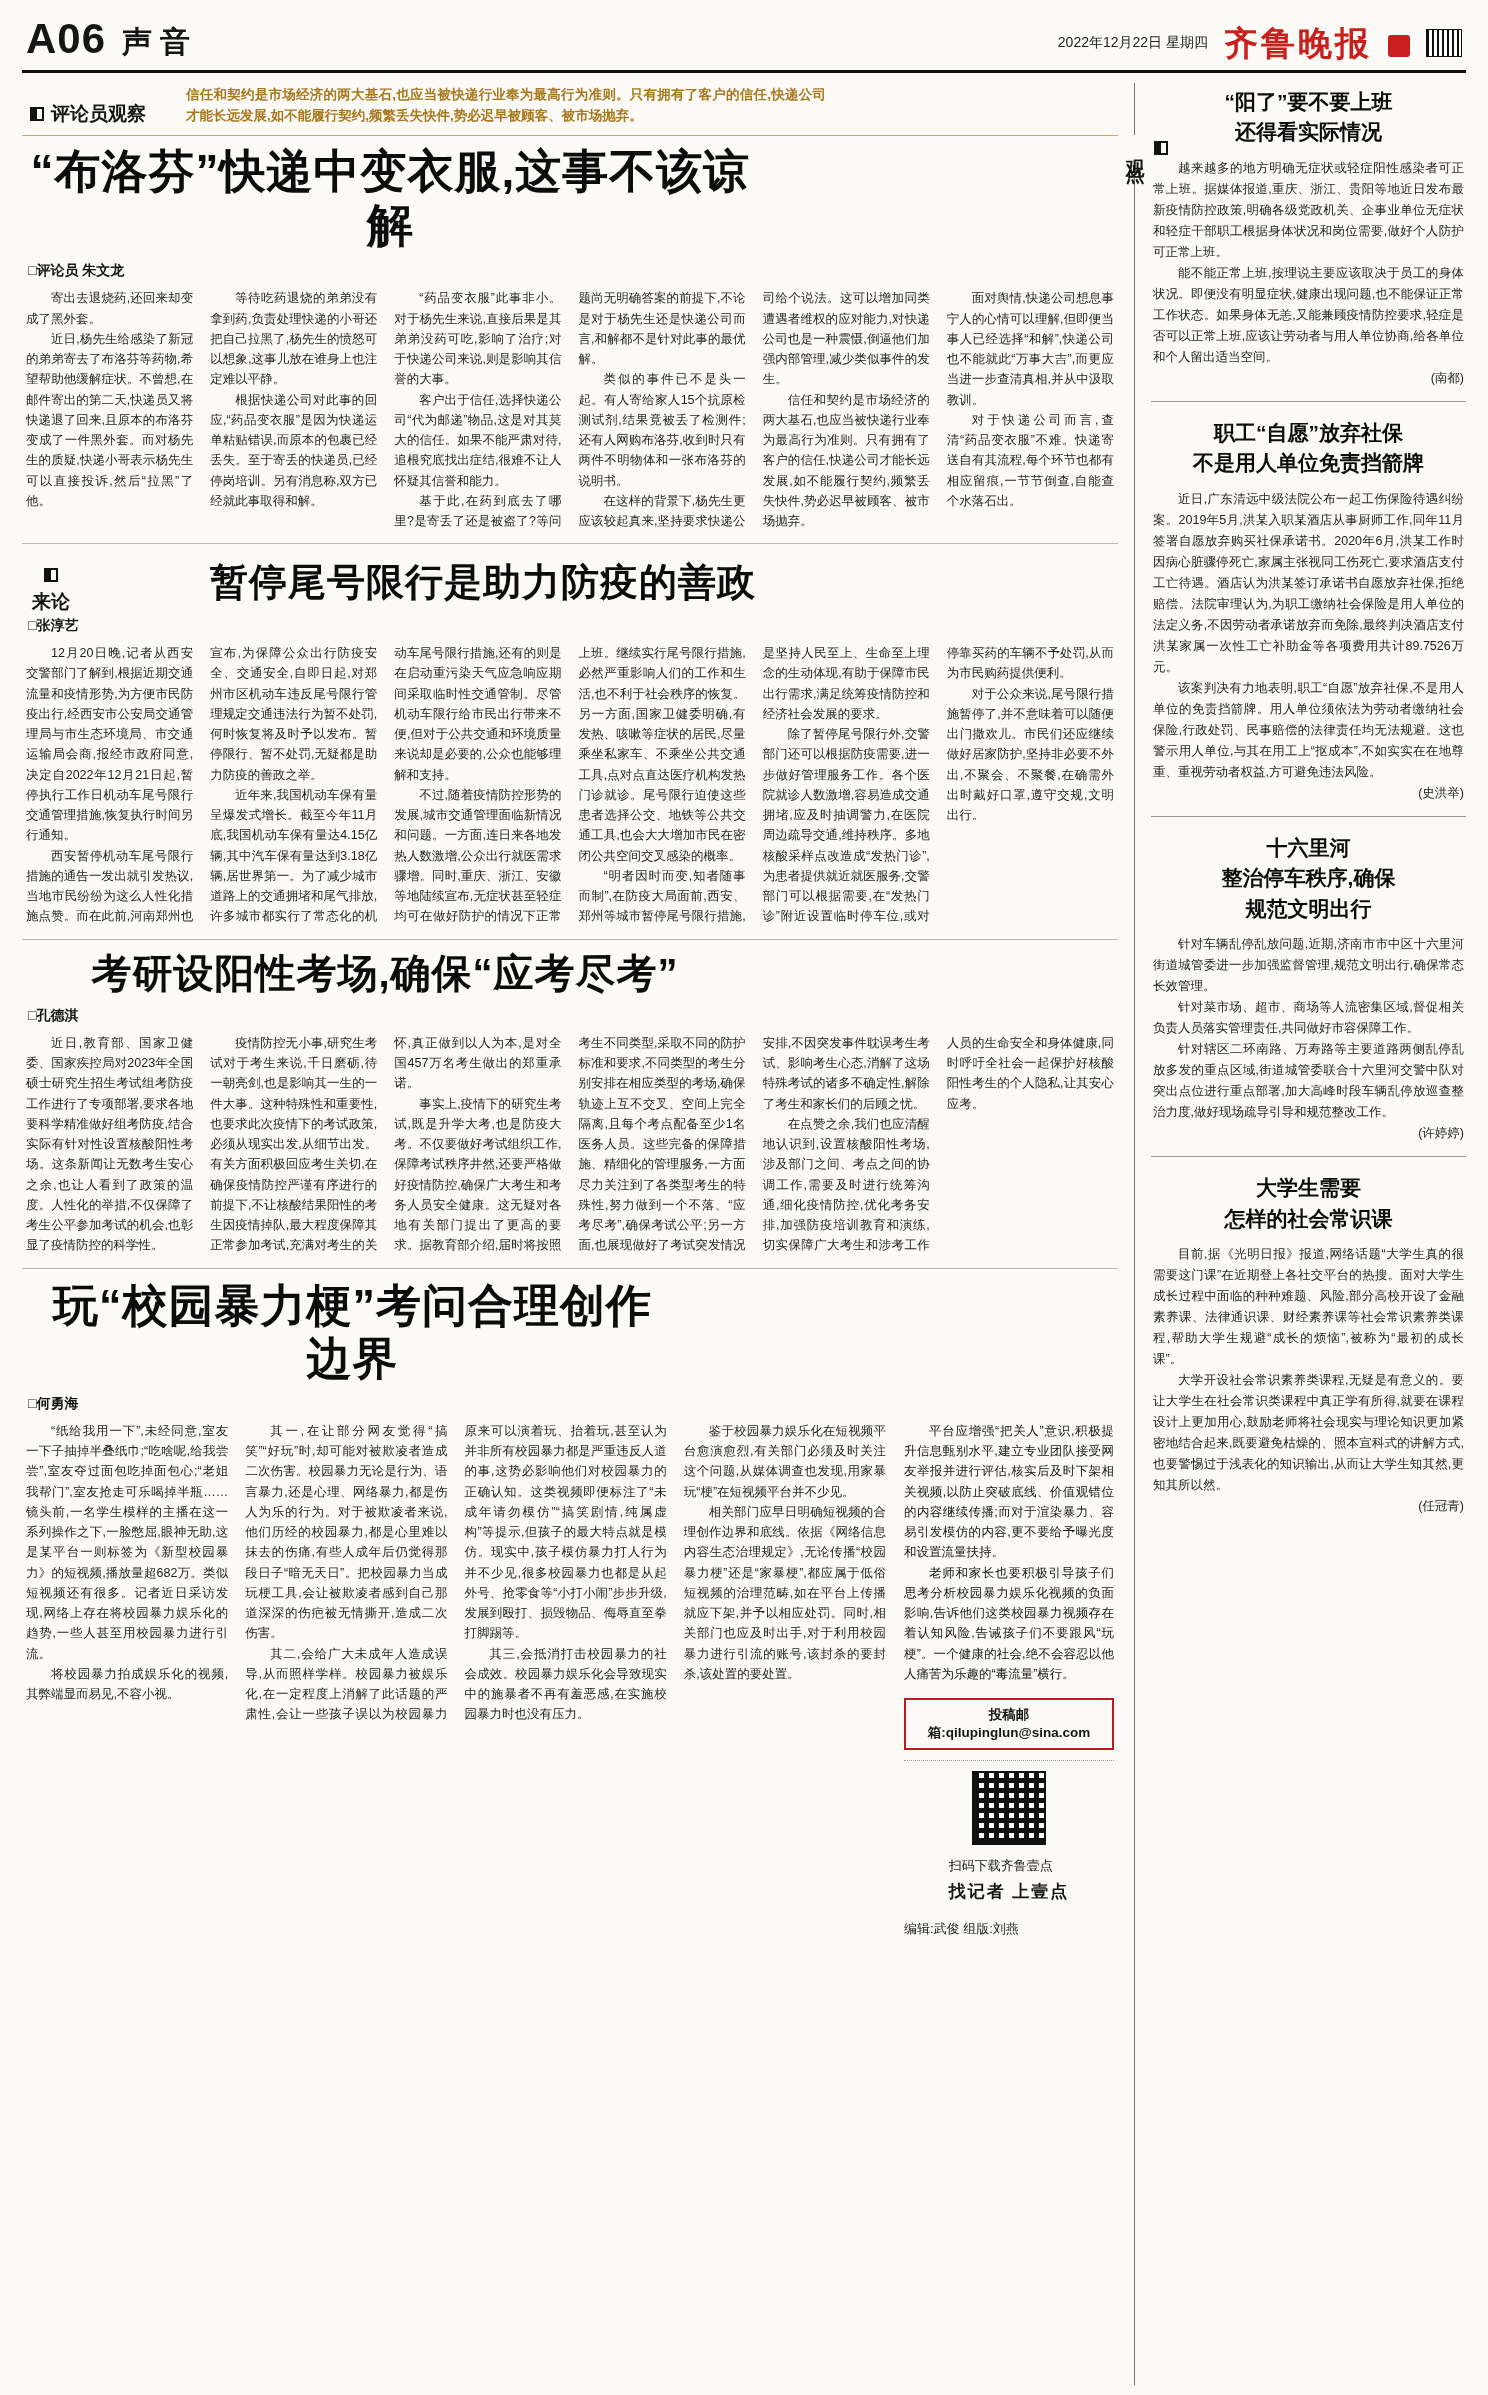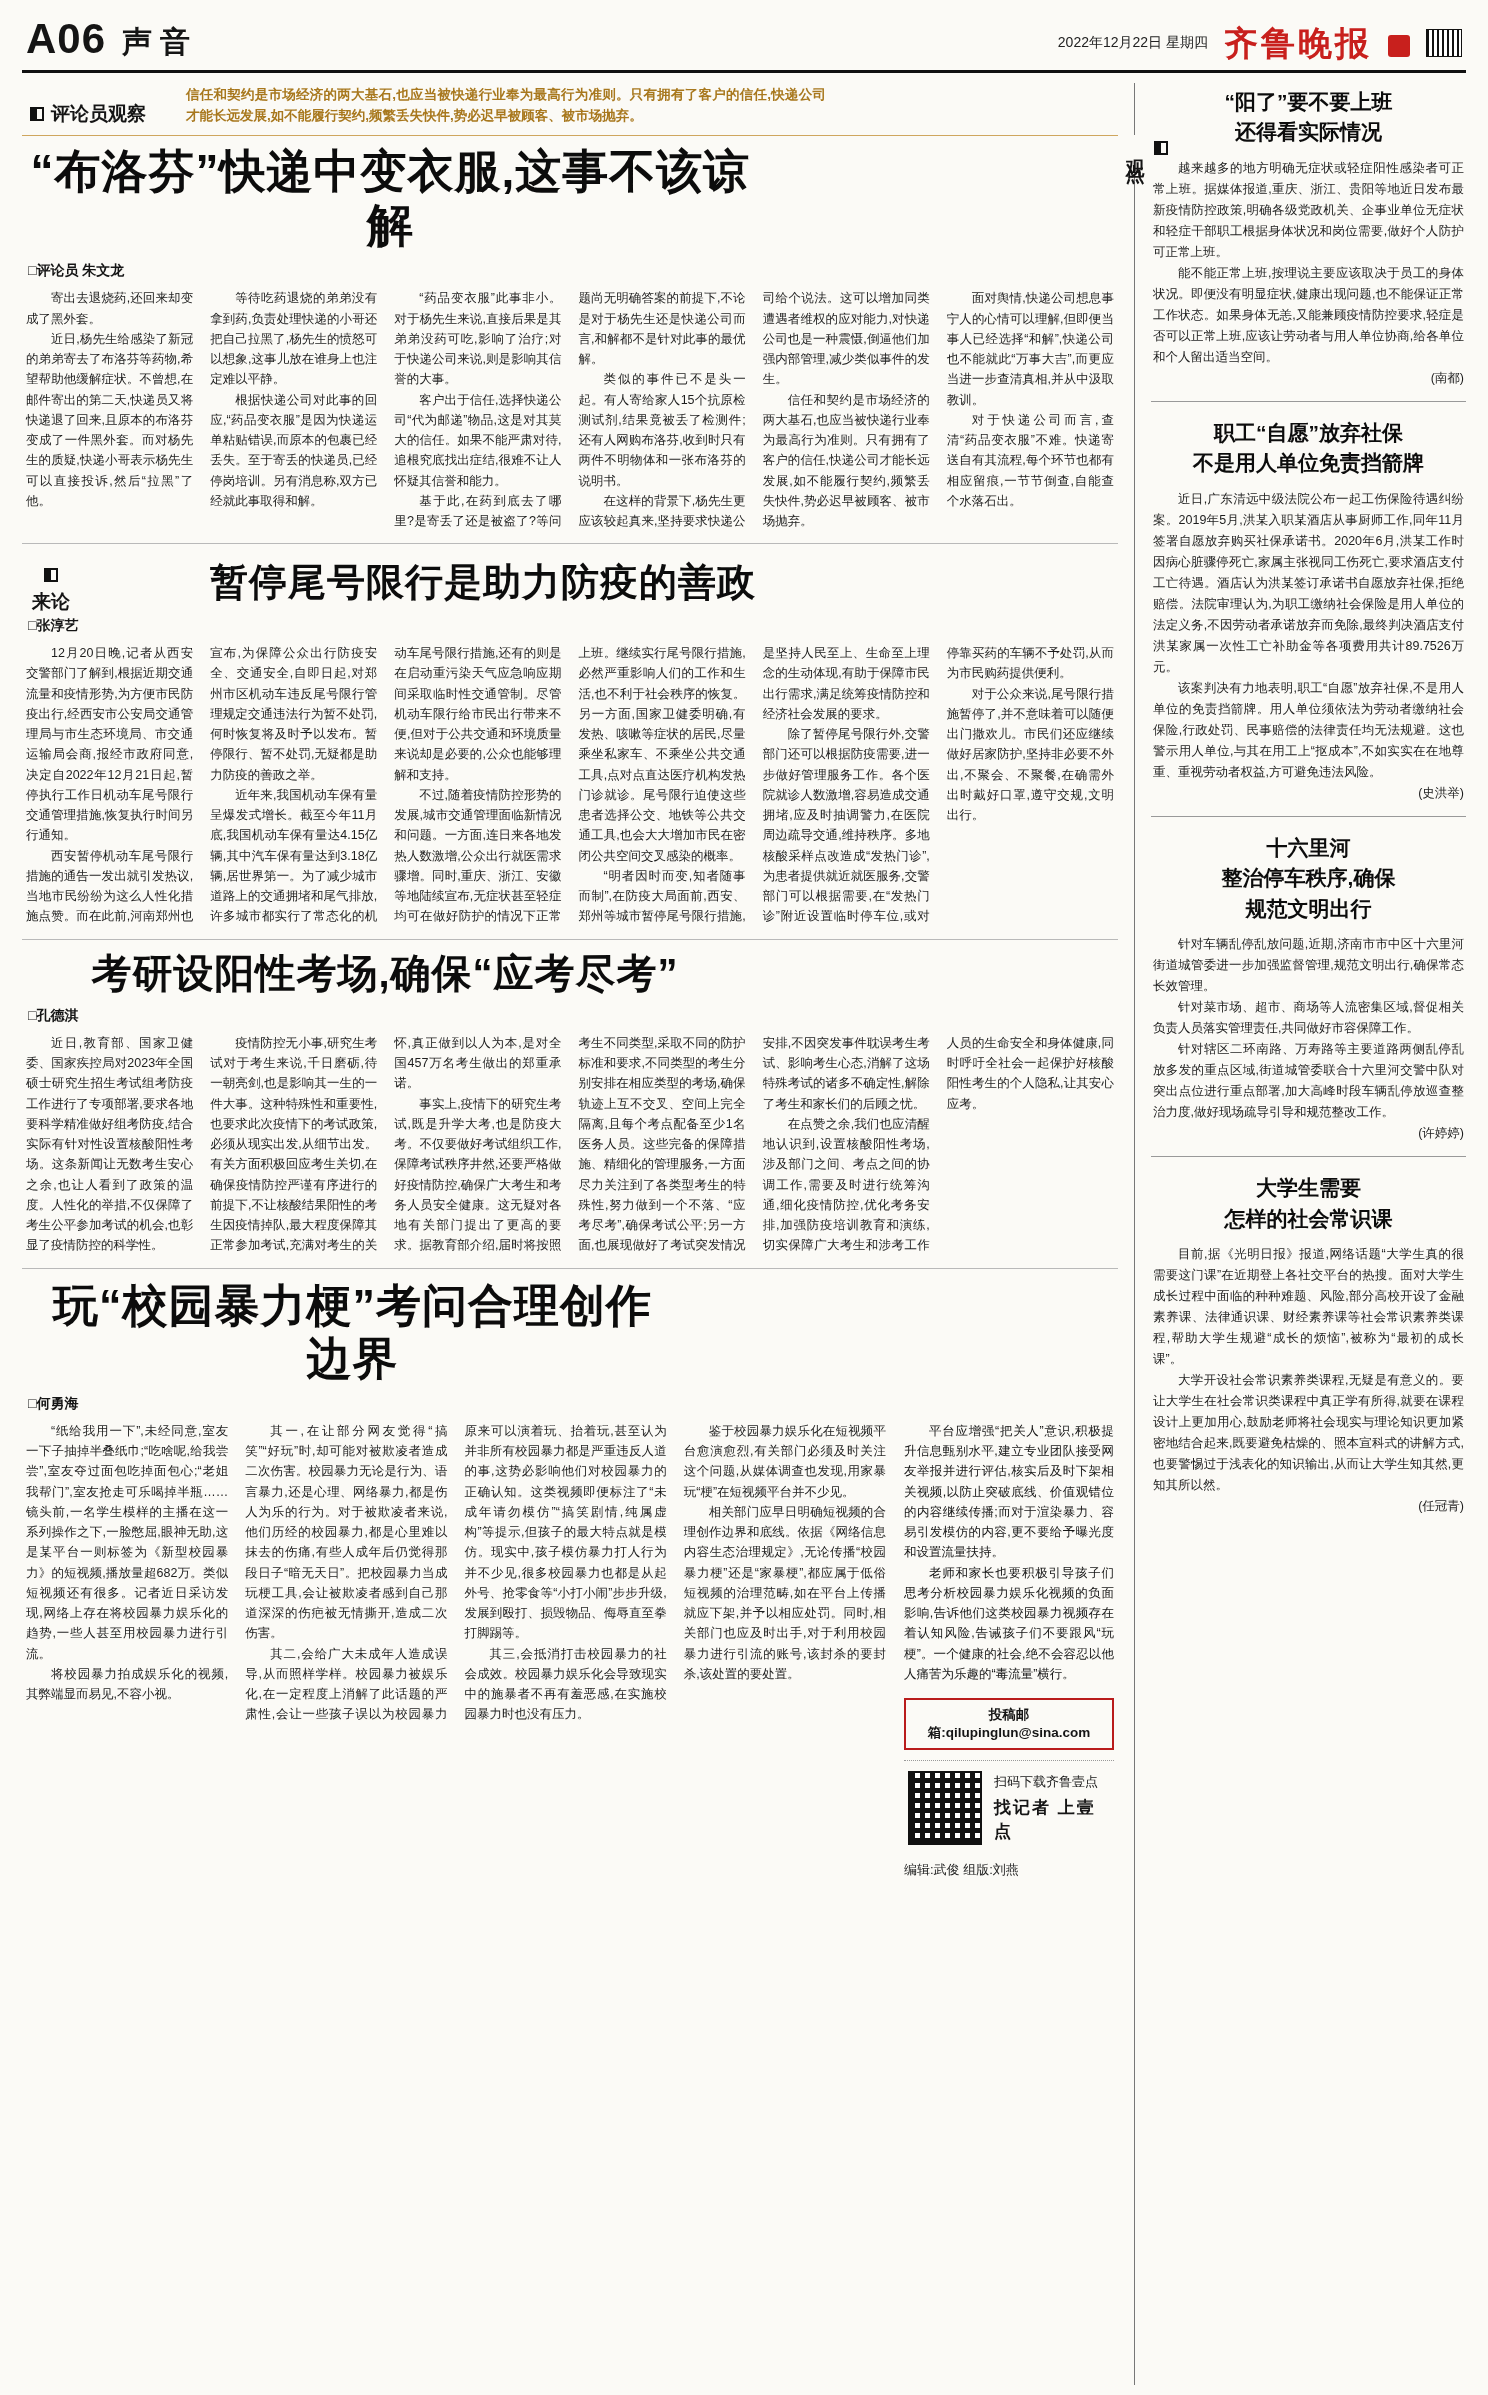--- a/index.html
+++ b/index.html
@@ -49,21 +49,21 @@
   .head-row .sec-label { position:absolute; left:6px; top:14px;flex-direction:column; }
   .a2 .headline { font-size:38px; width:70%; margin-left:7%; }
   .a3 .headline { font-size:40px; width:62%; margin-left:2%; }
   .a4 .headline { font-size:45px; width:58%; margin-left:1%; }
 
   .a4-row { display:flex; gap:18px; align-items:stretch; }
   .a4-colwrap { width:860px; }
   .a4-right { flex:1; display:flex; flex-direction:column; font-size:12.5px; }
   .r-paras { text-align:justify; line-height:1.62; }
   .email-box { border:2px solid #b91c1c; padding:6px 8px; font-weight:bold; font-size:13.5px; margin:14px 0 10px; text-align:center; }
-  .qr-block { margin-top:auto; display:flex; gap:12px; align-items:center; padding:10px 4px 6px; border-top:1px dotted #999; }
+  .qr-block { margin-top:auto; display:flex; gap:12px; align-items:center; padding:10px 4px 6px; border-top:1px dotted #999;flex-direction:column; }
   .qr { width:74px; height:74px; border:2px solid #111; flex:none; background-color:#fff;
     background-image:repeating-linear-gradient(0deg,#111 0 5px,transparent 5px 10px),
                      repeating-linear-gradient(90deg,#111 0 5px,#fff 5px 10px); }
   .qr-caption { font-size:13px; line-height:1.4; }
   .qr-strong { font-size:17px; font-weight:bold; margin-top:5px; letter-spacing:2px; }
   .editors { font-size:13px; padding-top:10px; color:#222; }
 
   
   .vp-label { position:absolute; left:-15px; top:52px; background:#fbfaf6; padding:6px 2px;
     display:flex; flex-direction:column; align-items:center; gap:6px;

